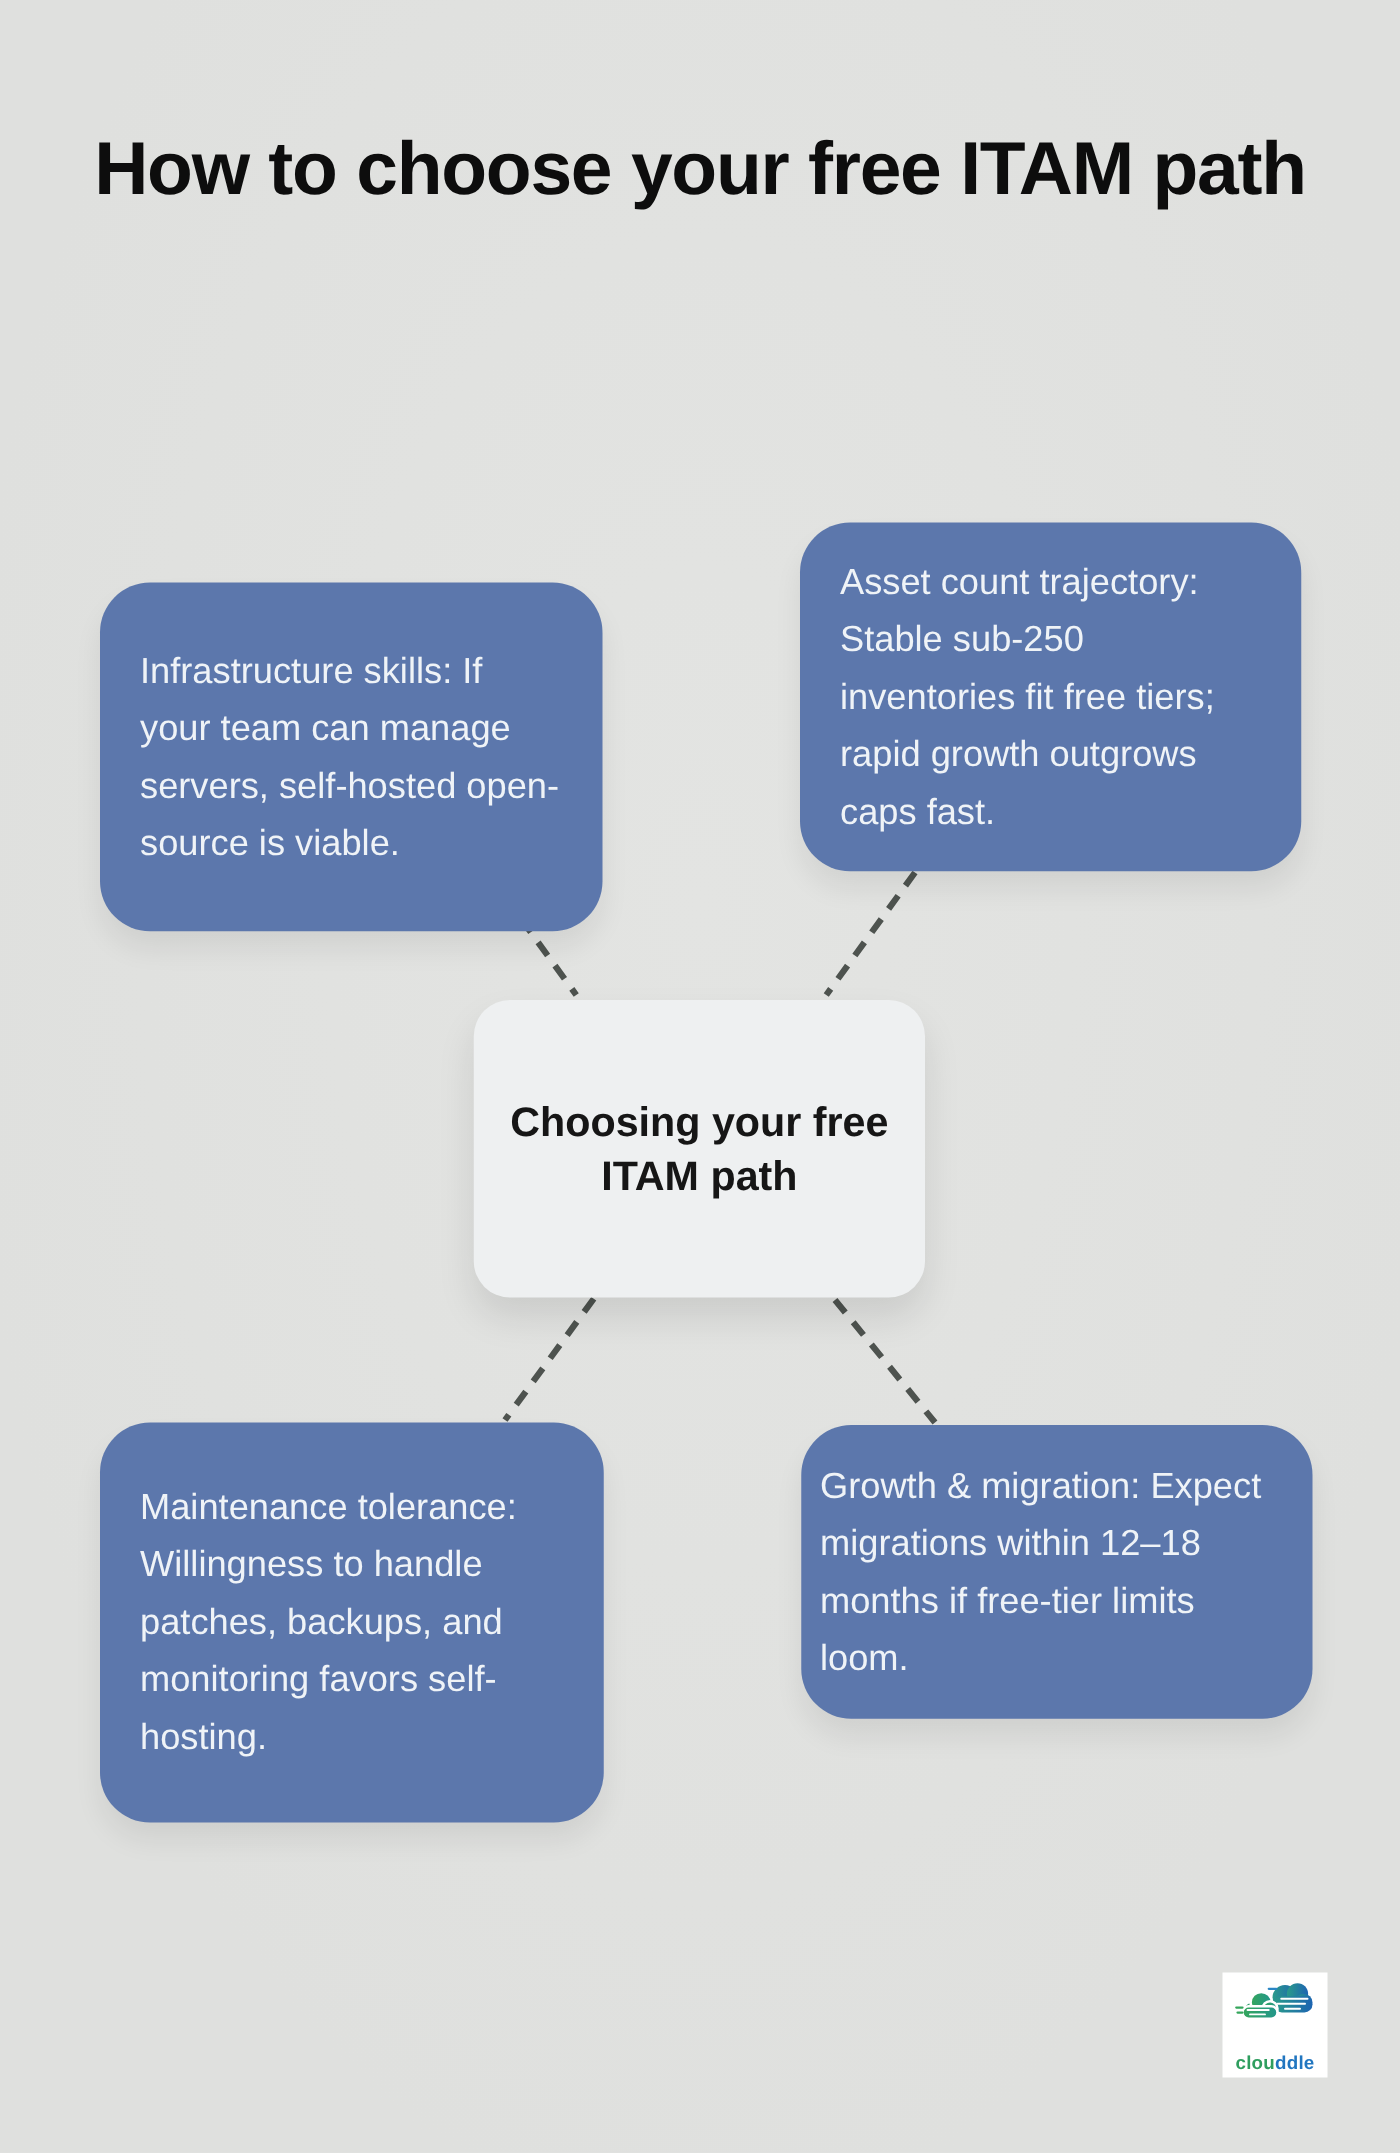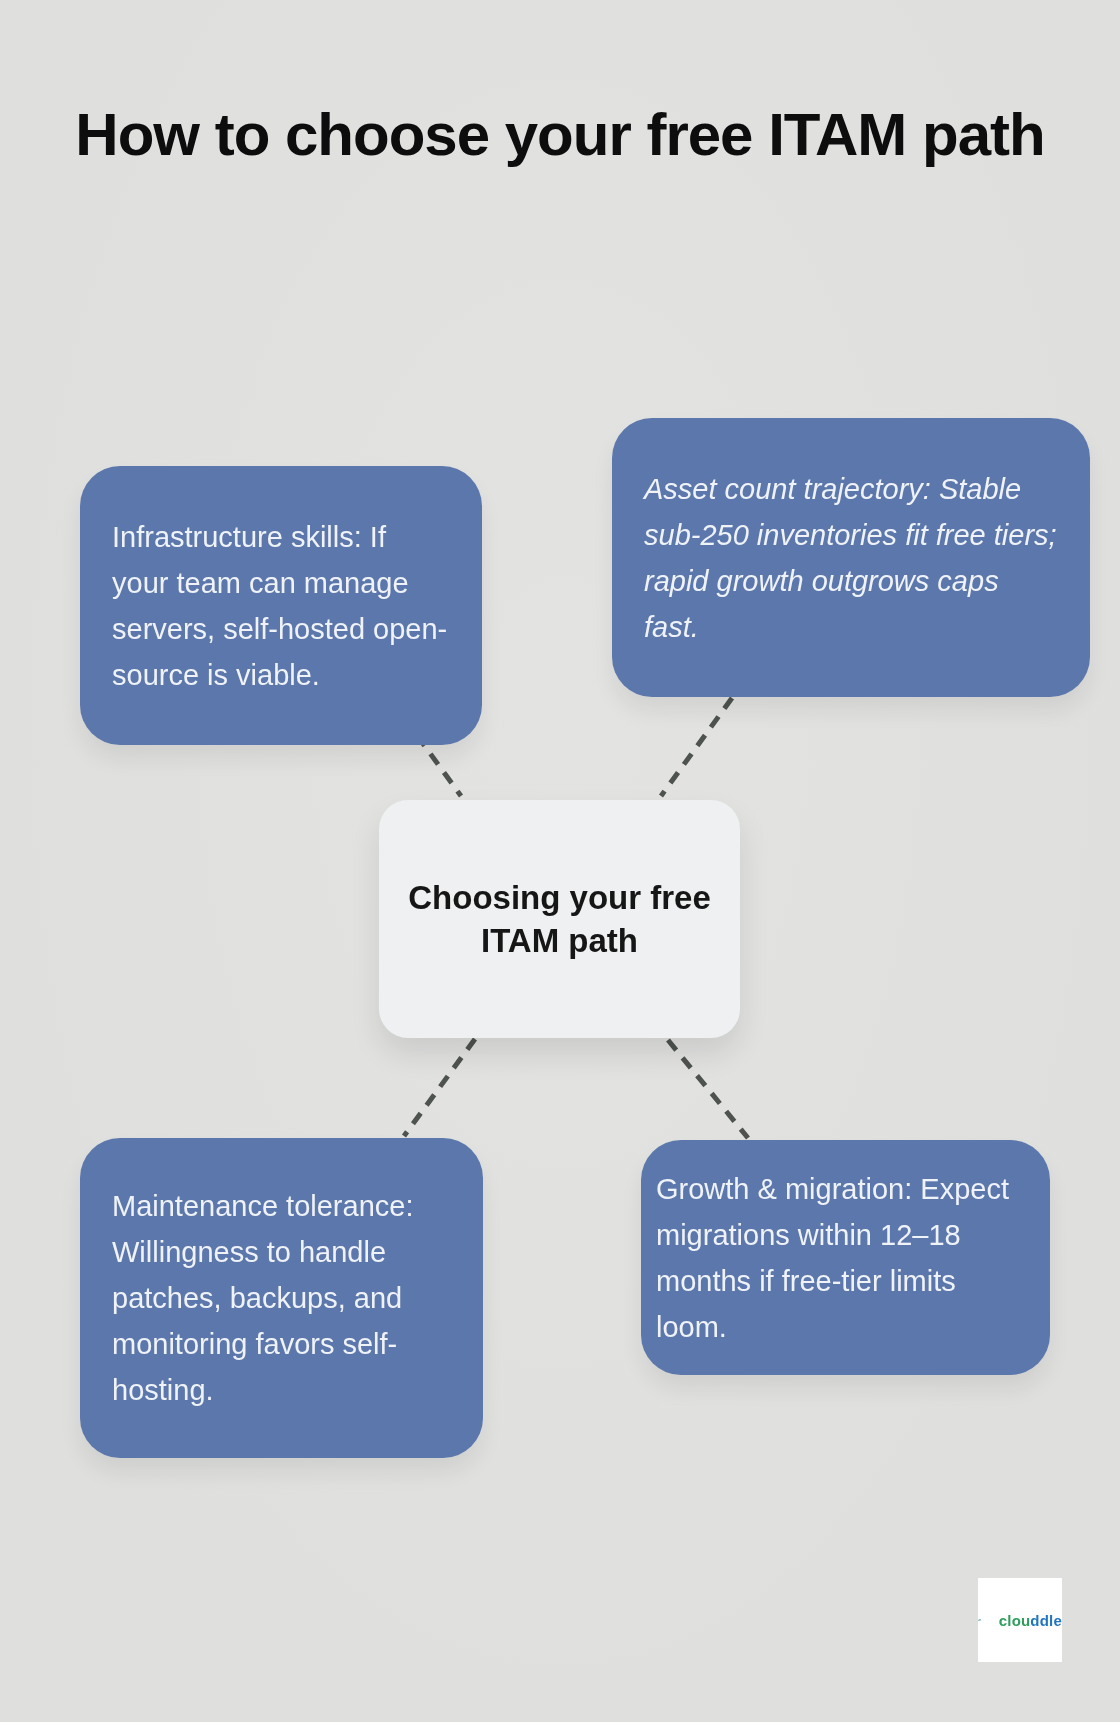--- a/index.html
+++ b/index.html
@@ -40,21 +40,21 @@
     border-radius: 40px;
     color: #eff3f7;
     font-size: 29px;
     line-height: 46px;
     padding: 30px 32px;
     display: flex;
     align-items: center;
     box-shadow: 0 14px 22px rgba(0,0,0,0.07);
   }
   .node-tl { left: 80px;  top: 418px;  width: 402px; height: 279px; margin-top: 48px; }
-  .node-tr { left: 612px; top: 418px;  width: 478px; height: 279px; font-style: italic; }
+  .node-tr { left: 640px; top: 418px;  width: 401px; height: 279px; }
   .node-bl { left: 80px;  top: 1138px; width: 403px; height: 320px; justify-content: flex-end; }
   .node-br { left: 641px; top: 1140px; width: 409px; height: 235px; padding-left: 15px; }
   .center-node {
     position: absolute;
     left: 379px;
     top: 800px;
     width: 361px;
     height: 238px;
     box-sizing: border-box;
     background: #eef0f1;
@@ -79,21 +79,21 @@
     pointer-events: none;
   }
   .logo-card {
     position: absolute;
     left: 978px;
     top: 1578px;
     width: 84px;
     height: 84px;
     background: #ffffff;
     display: flex;
-    flex-direction: row;
+    flex-direction: column;
     align-items: center;
     justify-content: center;
     gap: 18px;
   }
   .logo-icon { width: 64px; height: 42px; display: block; }
   .logo-word {
     font-size: 15px;
     font-weight: 700;
     letter-spacing: 0.2px;
     line-height: 16px;

